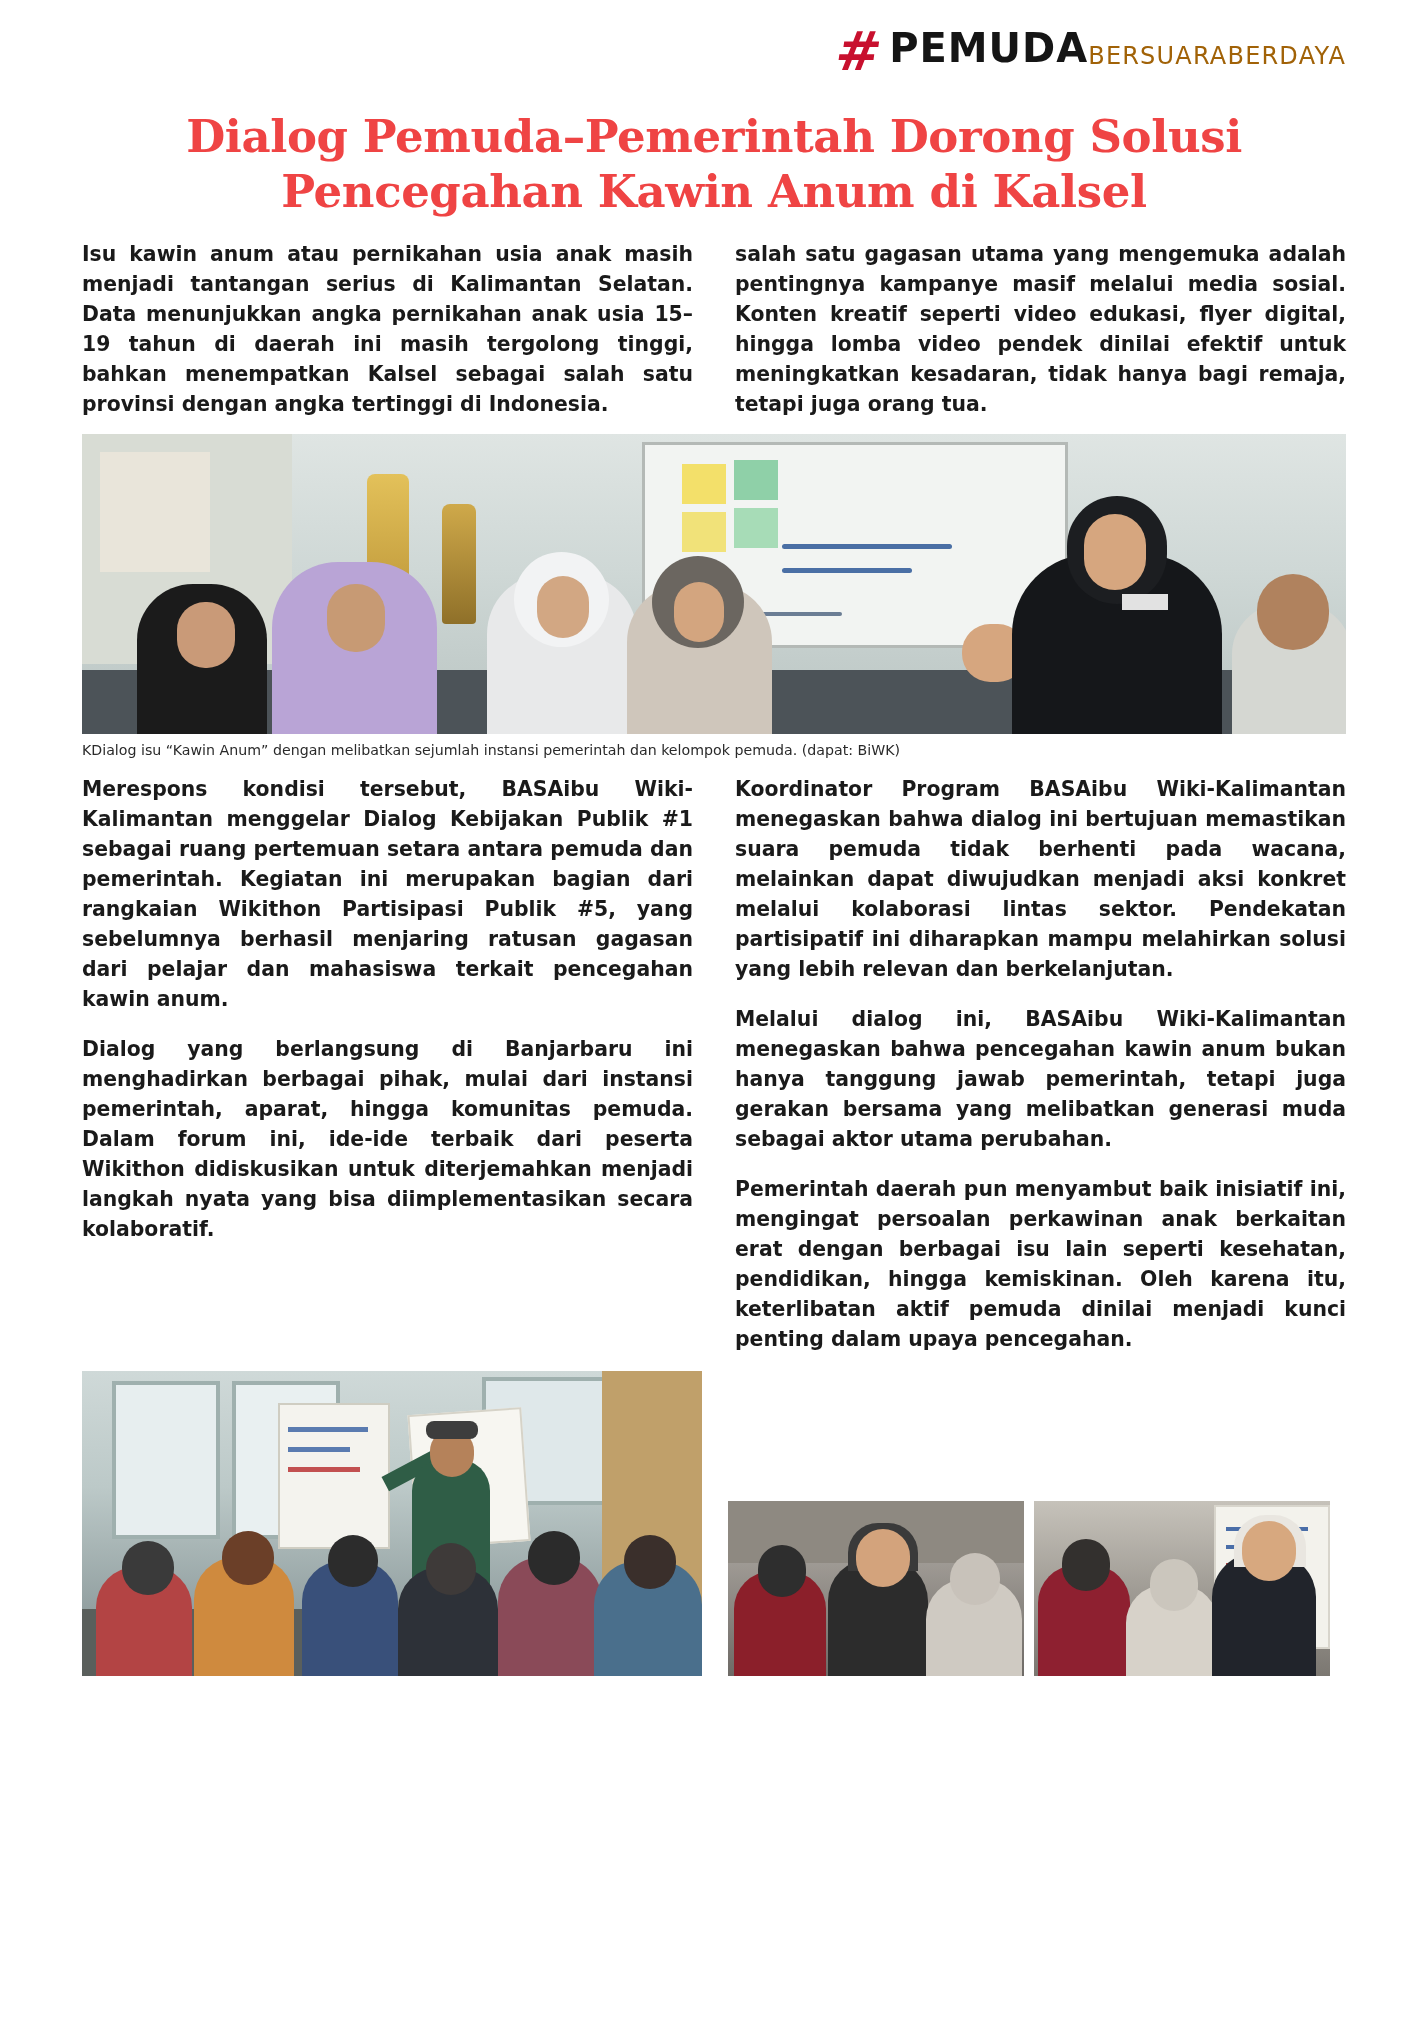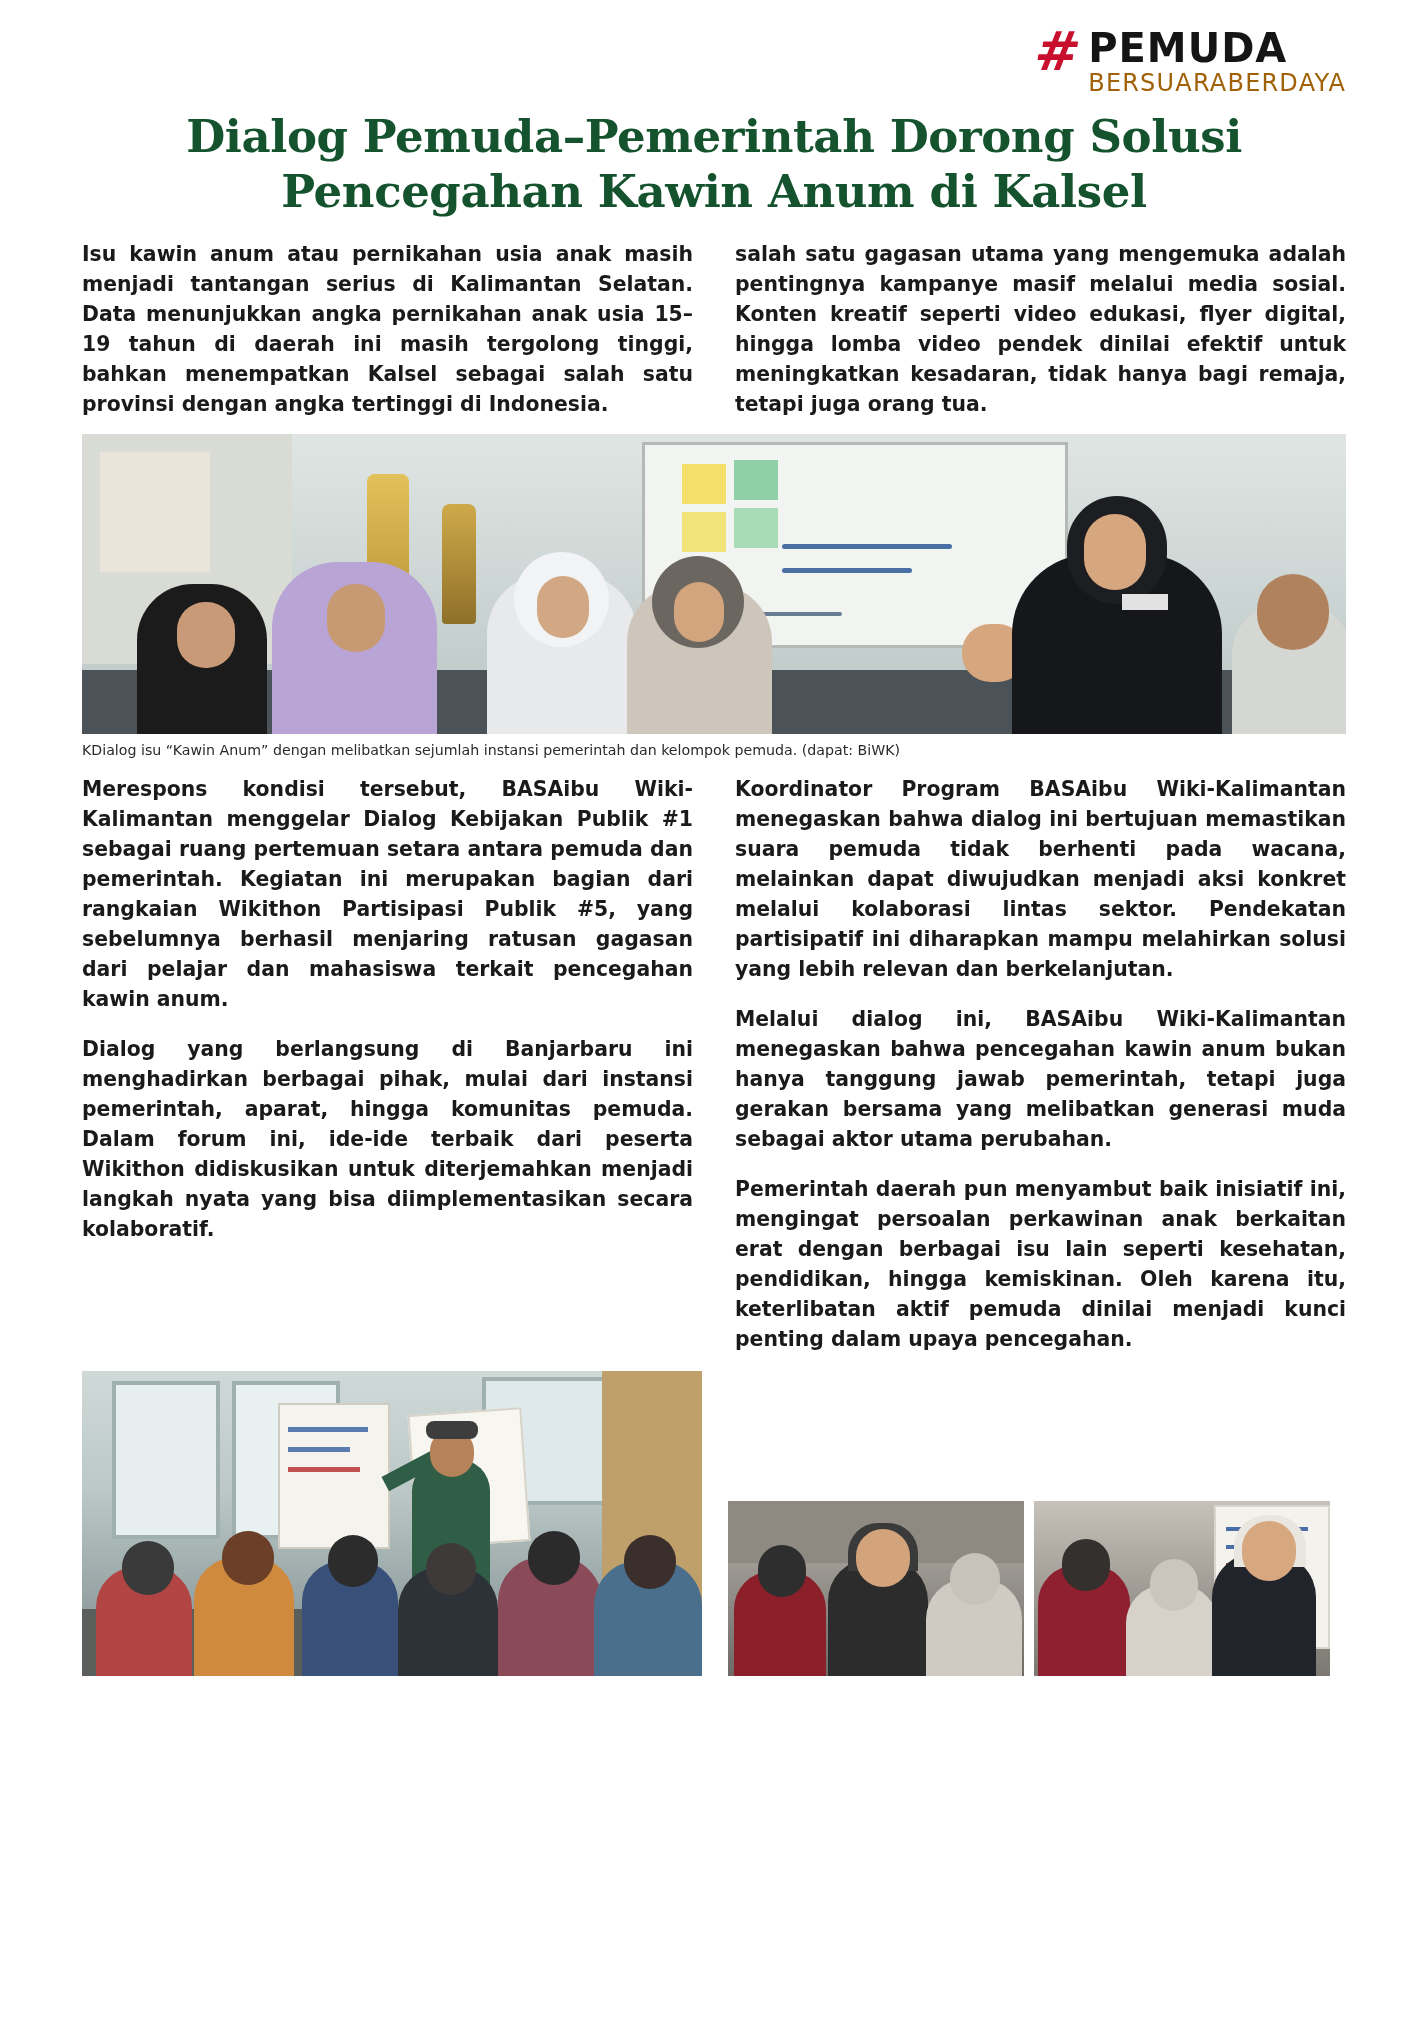--- a/index.html
+++ b/index.html
@@ -39,21 +39,22 @@
     font-family: "DejaVu Sans", sans-serif;
     font-weight: bold;
     font-size: 54px;
     line-height: 0.95;
     color: #c8102e;
     letter-spacing: -2px;
     transform: skewX(-8deg);
   }
   .logo-words {
     display: flex;
-    flex-direction: column;
+    flex-direction: row;
+    align-items: flex-end;
     line-height: 1;
     padding-top: 2px;
   }
   .logo-main {
     font-weight: bold;
     font-size: 40px;
     letter-spacing: 1px;
     color: #151515;
   }
   .logo-sub {
@@ -63,21 +64,21 @@
     margin-top: 3px;
   }
 
   
   .headline {
     font-family: "DejaVu Serif", serif;
     font-weight: bold;
     font-size: 45px;
     line-height: 1.22;
     text-align: center;
-    color: #14532d;
+    color: #ef4444;
     margin: 6px 0 20px 0;
     letter-spacing: -0.4px;
   }
 
   
   .cols {
     display: flex;
     gap: 42px;
     font-weight: bold;
   }

